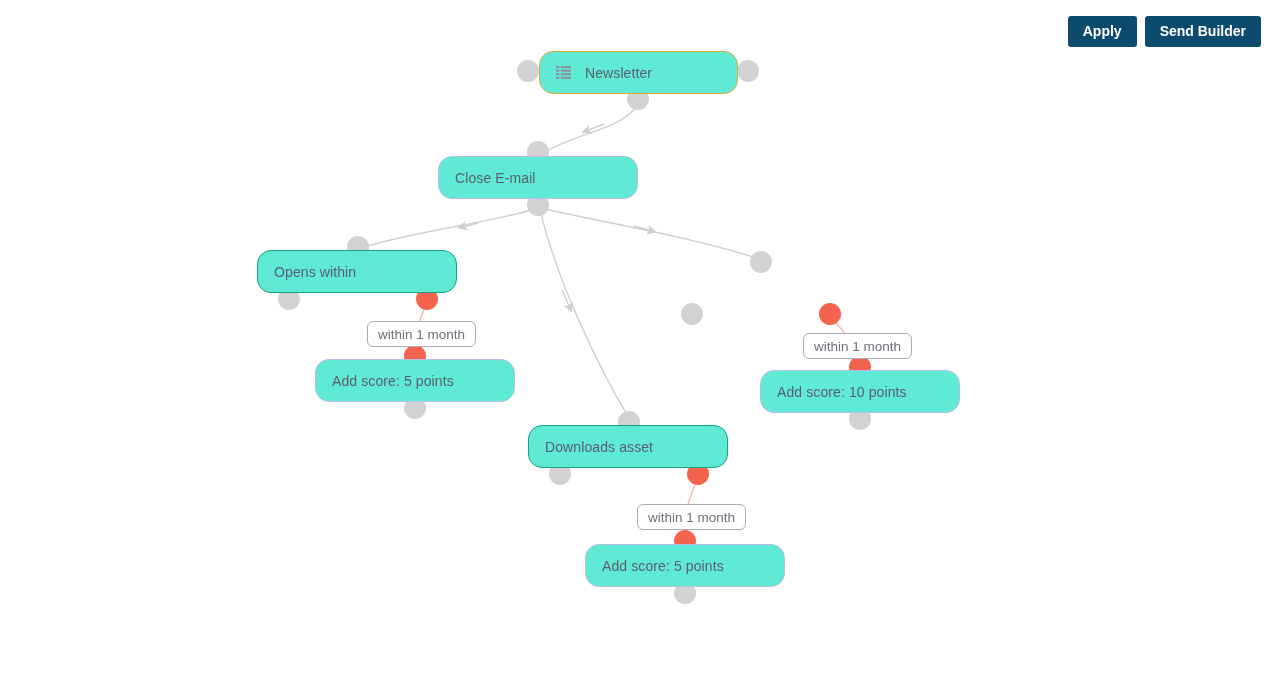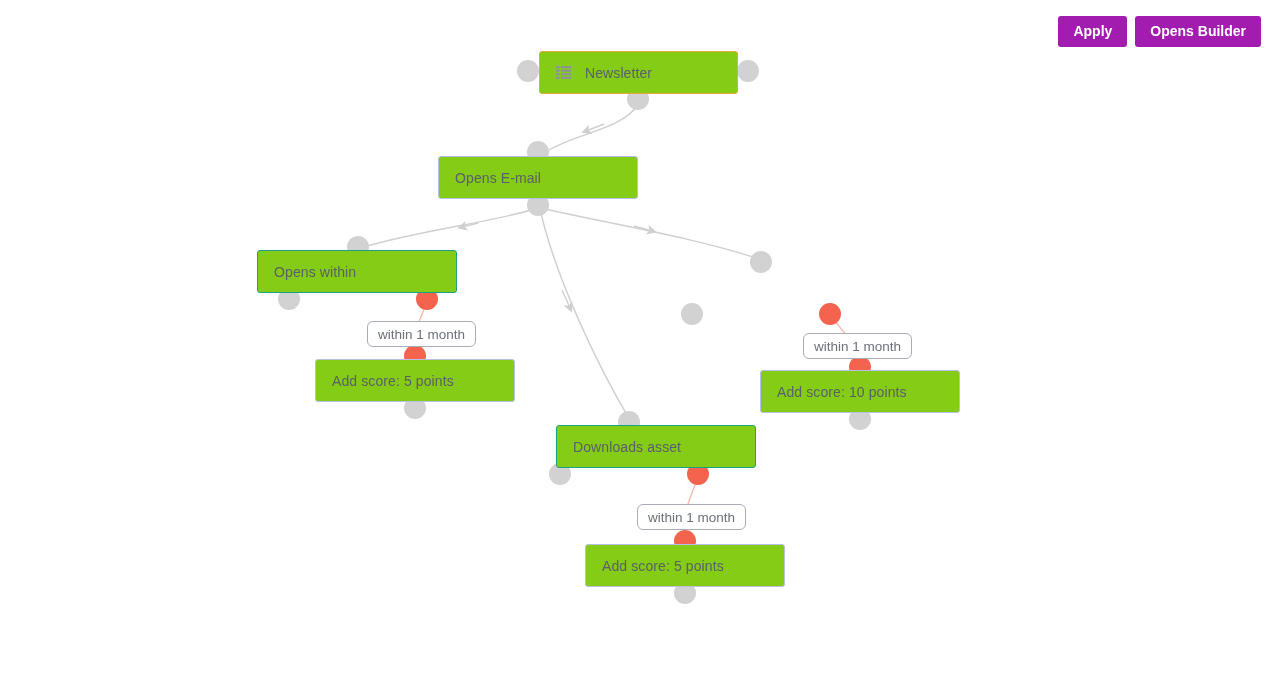--- a/index.html
+++ b/index.html
@@ -19,21 +19,21 @@
   
   .toolbar {
     position: absolute;
     top: 16px;
     right: 14px;
     display: flex;
     gap: 8px;
     z-index: 40;
   }
   .btn {
-    background: #a21caf;
+    background: #0c4a6e;
     color: #ffffff;
     border: none;
     border-radius: 3px;
     font-family: "Liberation Sans", sans-serif;
     font-size: 14px;
     font-weight: bold;
     padding: 8px 15px 9px 15px;
     line-height: 1;
     cursor: pointer;
     white-space: nowrap;
@@ -47,23 +47,23 @@
     width: 1275px;
     height: 680px;
     z-index: 5;
     pointer-events: none;
   }
 
   
   .node {
     position: absolute;
     box-sizing: border-box;
-    background: #84cc16;
+    background: #5eead4;
     border: 1px solid #b9bde8;
-    border-radius: 3px;
+    border-radius: 14px;
     display: flex;
     align-items: center;
     padding: 0 16px;
     z-index: 20;
     cursor: move;
   }
   .node .label {
     font-size: 14px;
     color: #5a5f6b;
     white-space: nowrap;
@@ -113,21 +113,21 @@
     white-space: nowrap;
   }
 </style>
 </head>
 <body>
 
 <div id="canvas">
 
   <div class="toolbar">
     <button class="btn">Apply</button>
-    <button class="btn">Opens Builder</button>
+    <button class="btn">Send Builder</button>
   </div>
 
   <svg id="edges" viewBox="0 0 1275 680">
     <defs>
       <marker id="ah-gray" markerWidth="9" markerHeight="9" refX="4.5" refY="4.5" orient="auto">
         <path d="M 1,1 L 8,4.5 L 1,8 L 2.6,4.5 Z" fill="#cfcfcf"></path>
       </marker>
       <marker id="ah-red" markerWidth="9" markerHeight="9" refX="4.5" refY="4.5" orient="auto">
         <path d="M 1,1 L 8,4.5 L 1,8 L 2.6,4.5 Z" fill="#f6b6a7"></path>
       </marker>
@@ -202,29 +202,29 @@
       <rect x="4.8" y="3.6" width="10.2" height="2.1" fill="#8d919b"></rect>
       <rect x="0" y="7.2" width="3.4" height="2.1" fill="#8d919b"></rect>
       <rect x="4.8" y="7.2" width="10.2" height="2.1" fill="#8d919b"></rect>
       <rect x="0" y="10.8" width="3.4" height="2.1" fill="#8d919b"></rect>
       <rect x="4.8" y="10.8" width="10.2" height="2.1" fill="#8d919b"></rect>
     </svg>
     <span class="label">Newsletter</span>
   </div>
 
   <div class="node" style="left:438px; top:156px; width:200px; height:43px;">
-    <span class="label">Opens E-mail</span>
+    <span class="label">Close E-mail</span>
   </div>
 
   <div class="node condition" style="left:257px; top:250px; width:200px; height:43px;">
     <span class="label">Opens within</span>
   </div>
 
 
-  <div class="node condition" style="left:556px; top:425px; width:200px; height:43px;">
+  <div class="node condition" style="left:528px; top:425px; width:200px; height:43px;">
     <span class="label">Downloads asset</span>
   </div>
 
   <div class="node" style="left:315px; top:359px; width:200px; height:43px;">
     <span class="label">Add score: 5 points</span>
   </div>
 
   <div class="node" style="left:760px; top:370px; width:200px; height:43px;padding-left:16px;">
     <span class="label">Add score: 10 points</span>
   </div>

